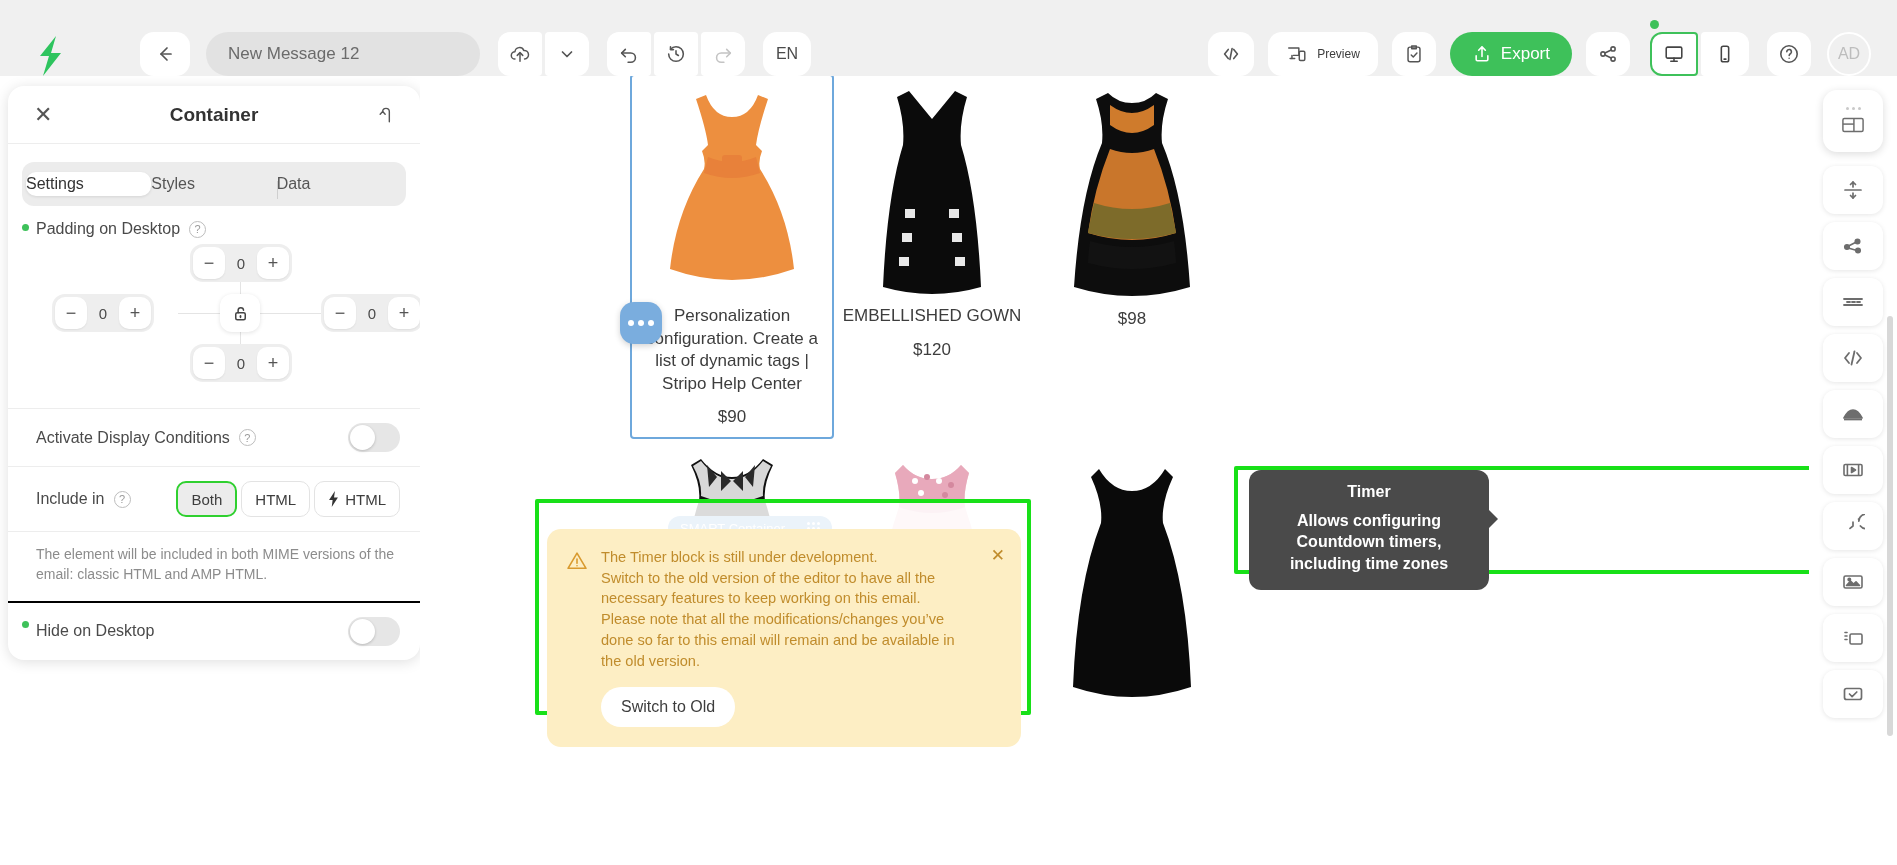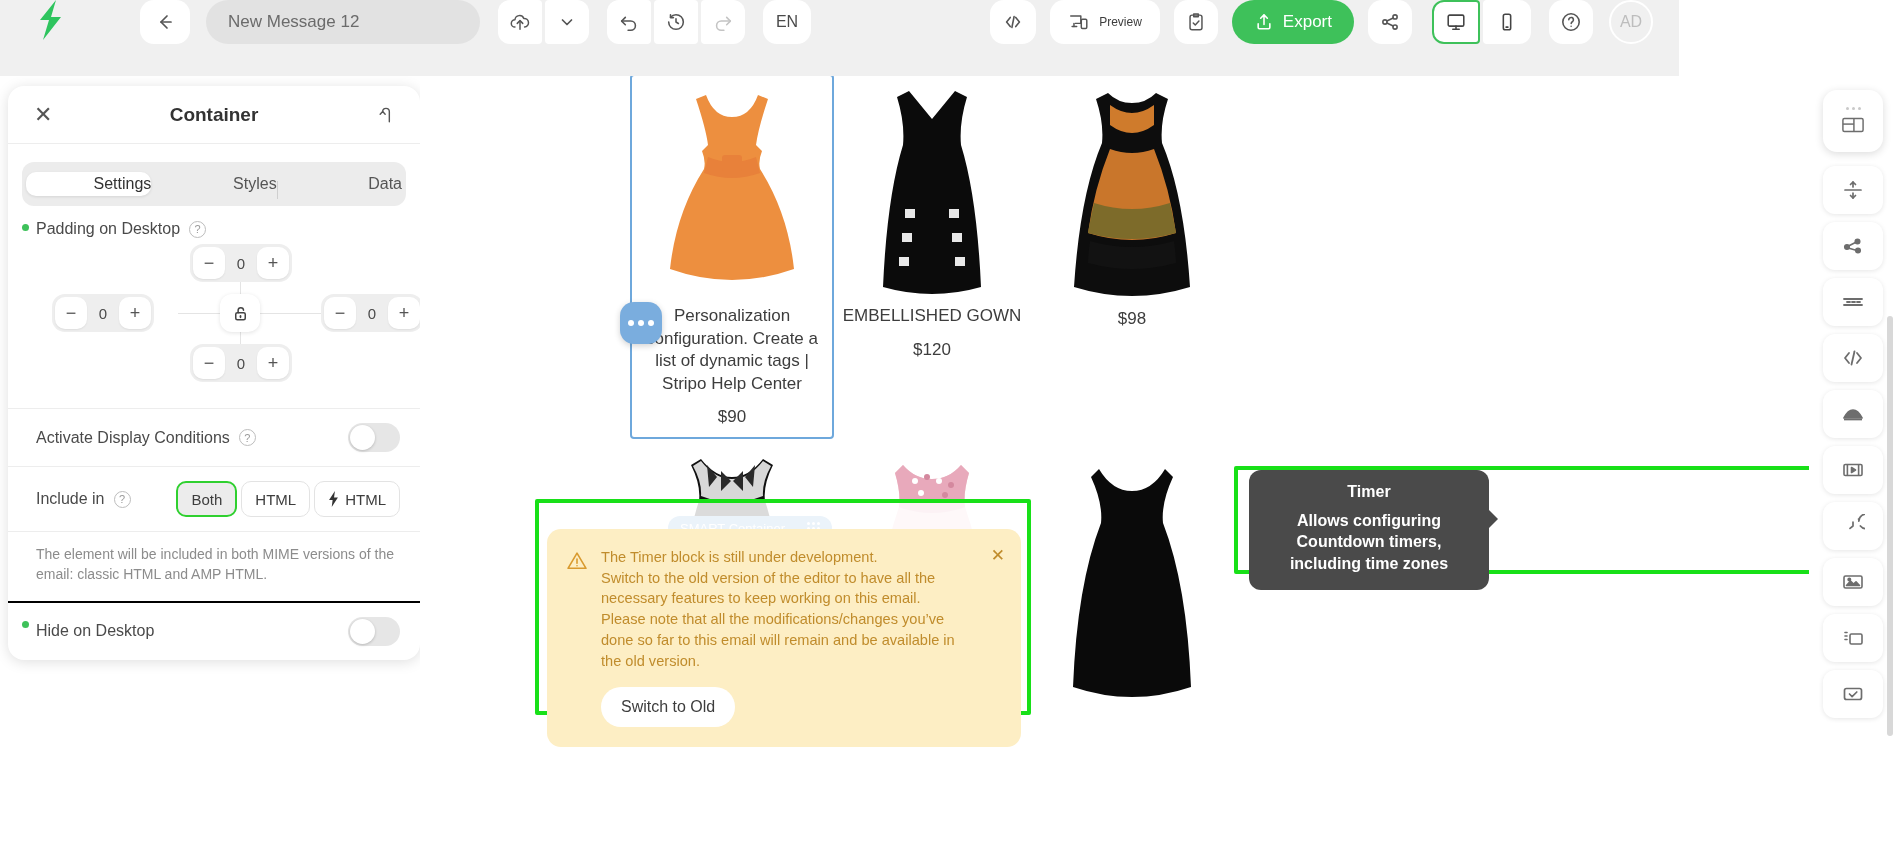--- a/index.html
+++ b/index.html
@@ -5,22 +5,22 @@
   * { box-sizing: border-box; margin: 0; padding: 0; }
   html, body {
     width: 1897px; height: 865px;
     font-family: "Liberation Sans", sans-serif;
     background: #ffffff; overflow: hidden;
   }
   #app { position: relative; width: 1897px; height: 865px; background: #fff; }
 
   
   .topbar {
-    position: absolute; top: 0; left: 0; width: 1679px; height: 76px;
-    background: #f0f0f0; display: flex; align-items: flex-start;
+    position: absolute; top: 0; left: 0; width: 1897px; height: 76px;
+    background: #f0f0f0; display: flex; align-items: flex-end;
   }
   .logo { margin-left: 34px; width: 34px; height: 40px; display:flex; align-items:center; }
   .rbtn {
     background: #fff; border: none; border-radius: 12px;
     display: flex; align-items: center; justify-content: center;
     cursor: pointer; color: #4a4a4a;
   }
   .back-btn { width: 50px; height: 44px; margin-left: 72px; border-radius: 14px; }
   .title-field {
     margin-left: 16px; width: 274px; height: 44px; background: #e2e2e2;
@@ -77,21 +77,21 @@
     border-bottom: 1px solid #ededed; position: relative;
   }
   .panel-close { position: absolute; left: 26px; font-size: 22px; color: #555; cursor: pointer; line-height:1; }
   .panel-title { width: 100%; text-align: center; font-size: 19px; color: #333; font-weight: bold; }
   .panel-collapse { position: absolute; right: 24px; color: #555; cursor: pointer; }
   .tabs {
     margin: 18px 14px 0 14px; height: 44px; background: #ececec;
     border-radius: 12px; display: flex; align-items: center; padding: 4px;
   }
   .tab {
-    flex: 1; height: 24px; display: flex; align-items: center; justify-content: flex-end;
+    flex: 1; height: 24px; display: flex; align-items: center; justify-content: flex-start;
     font-size: 16px; color: #555; cursor: pointer; border-radius: 10px; position: relative;
   }
   .tab.active { background: #fff; color: #333; box-shadow: 0 1px 3px rgba(0,0,0,0.10); }
   .tab.sep::before {
     content:""; position:absolute; left:0; top:9px; height:18px; width:1px; background:#cfcfcf;
   }
   .sect { position: relative; padding: 14px 20px 14px 28px; border-bottom: 1px solid #ededed; }
   .gdot { position: absolute; left: 14px; top: 18px; width: 7px; height: 7px; border-radius: 50%; background: #3ec15a; }
   .lbl { font-size: 16px; color: #4a4a4a; display: flex; align-items: center; gap: 9px; }
   .qmark {

